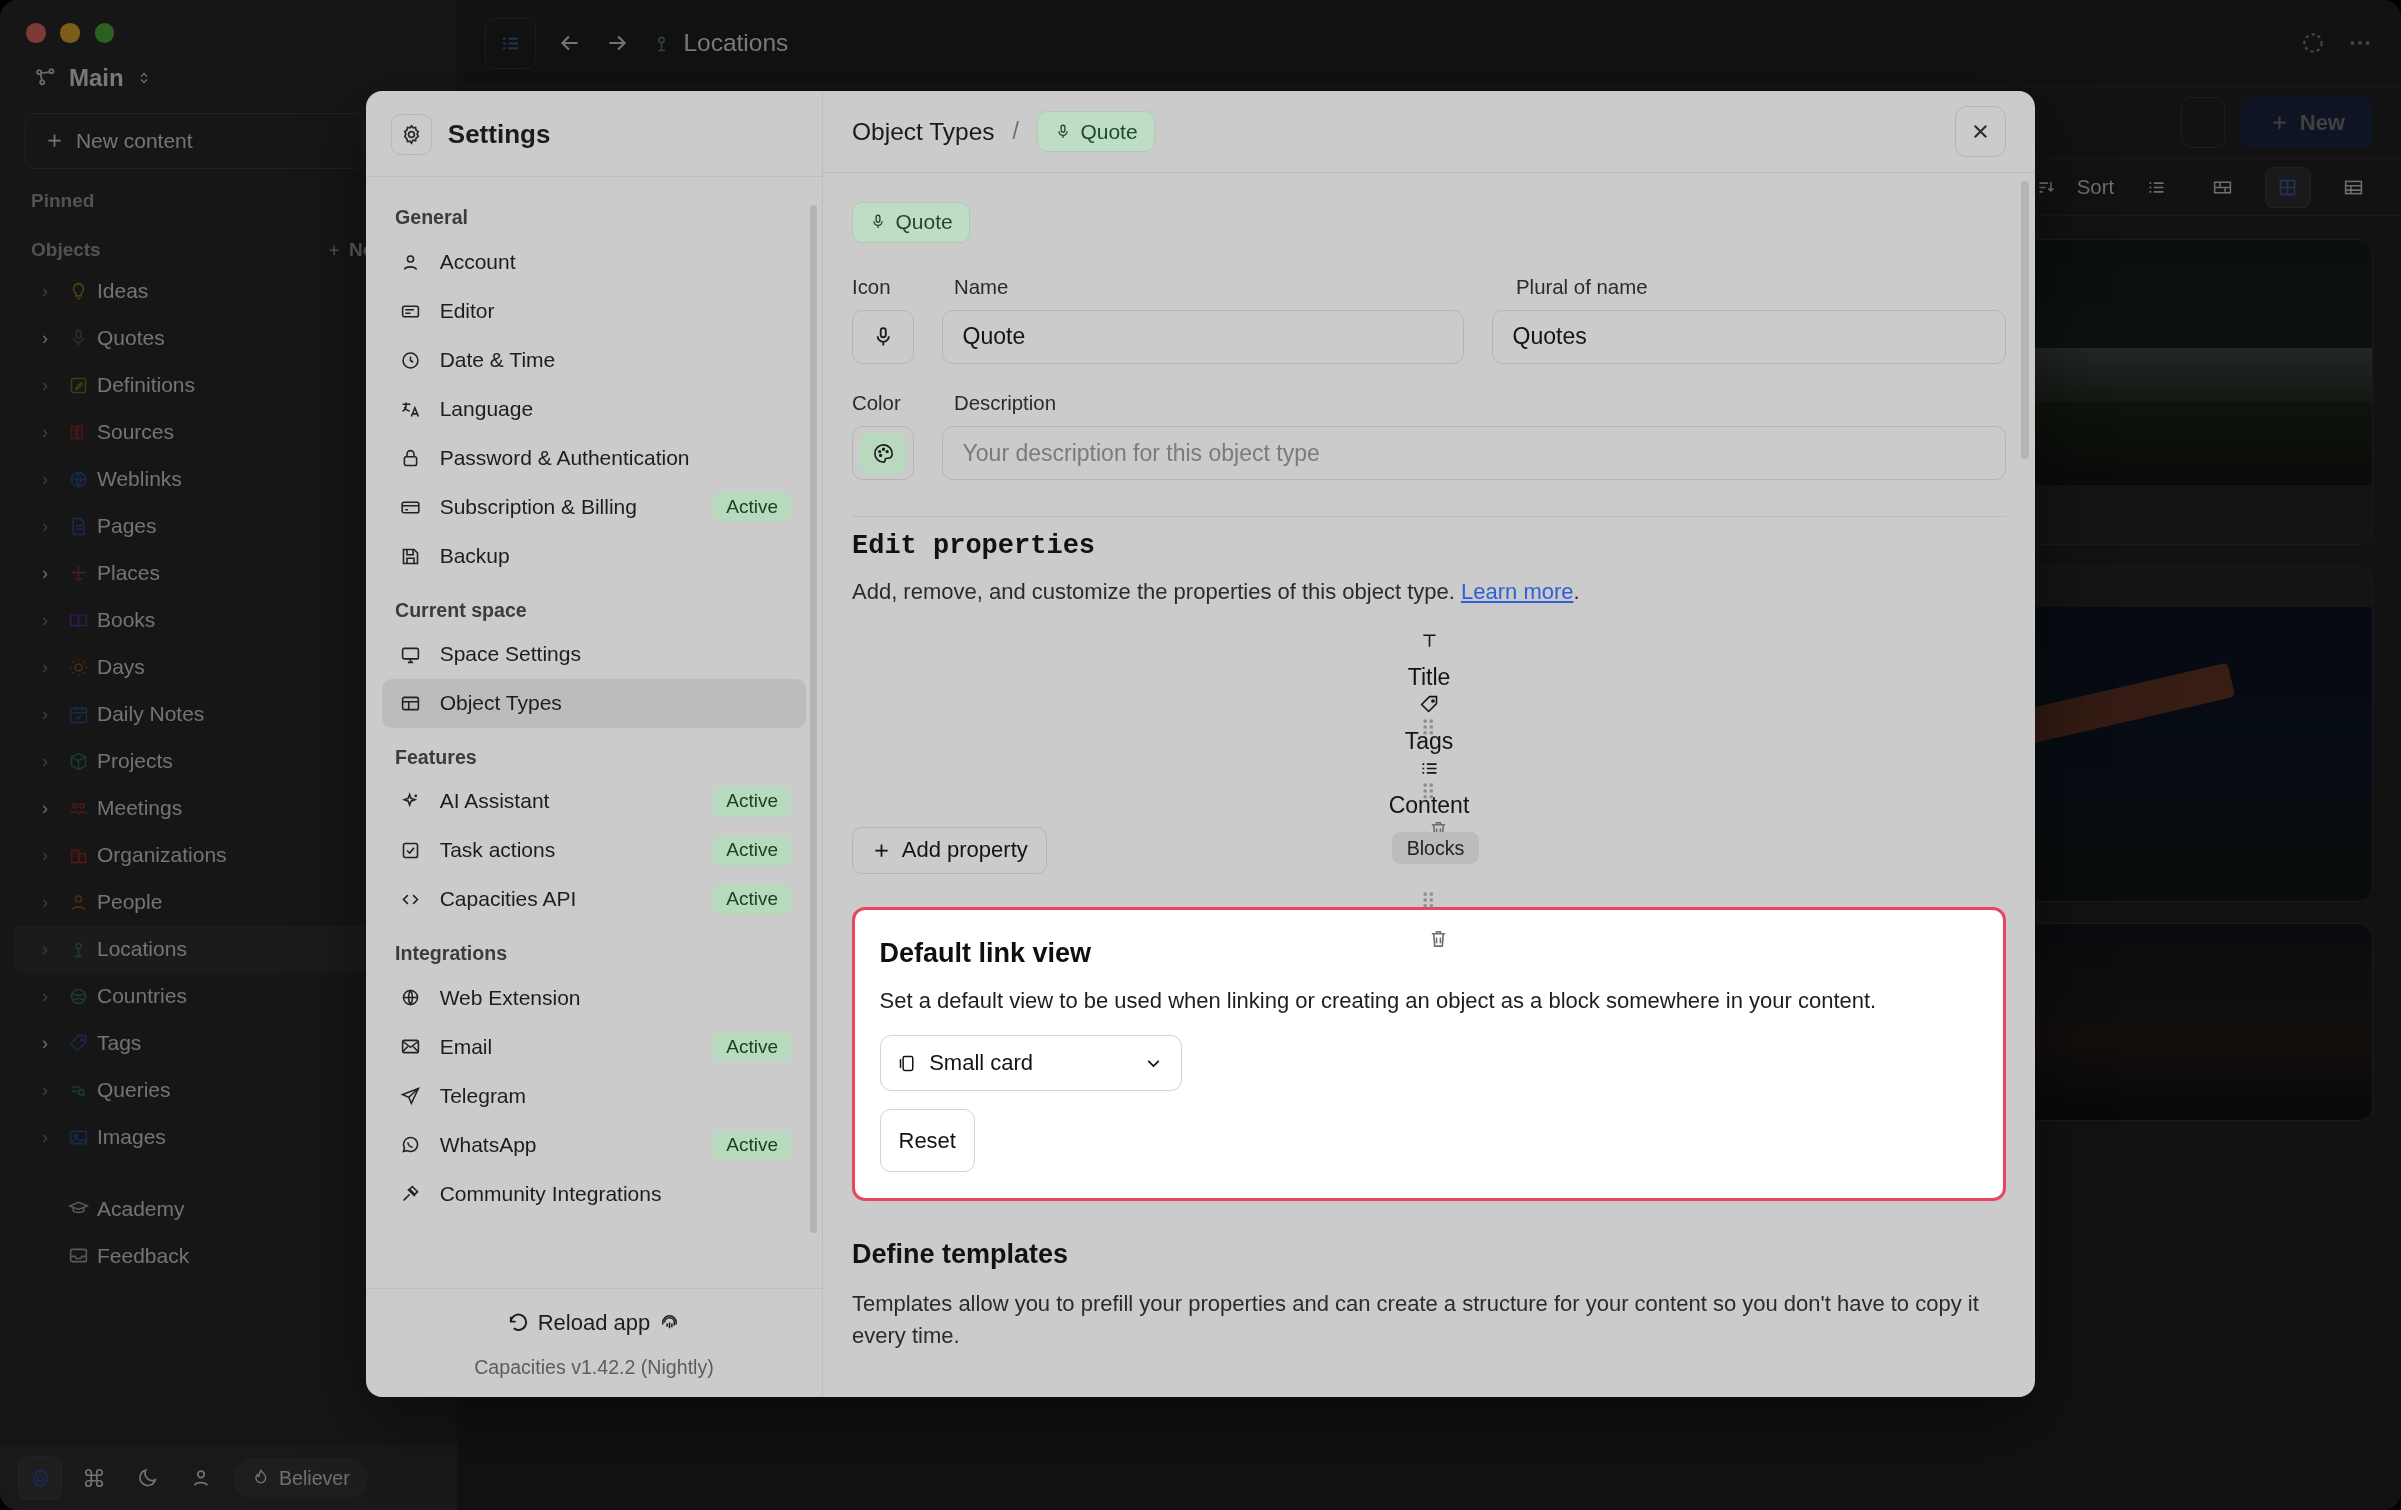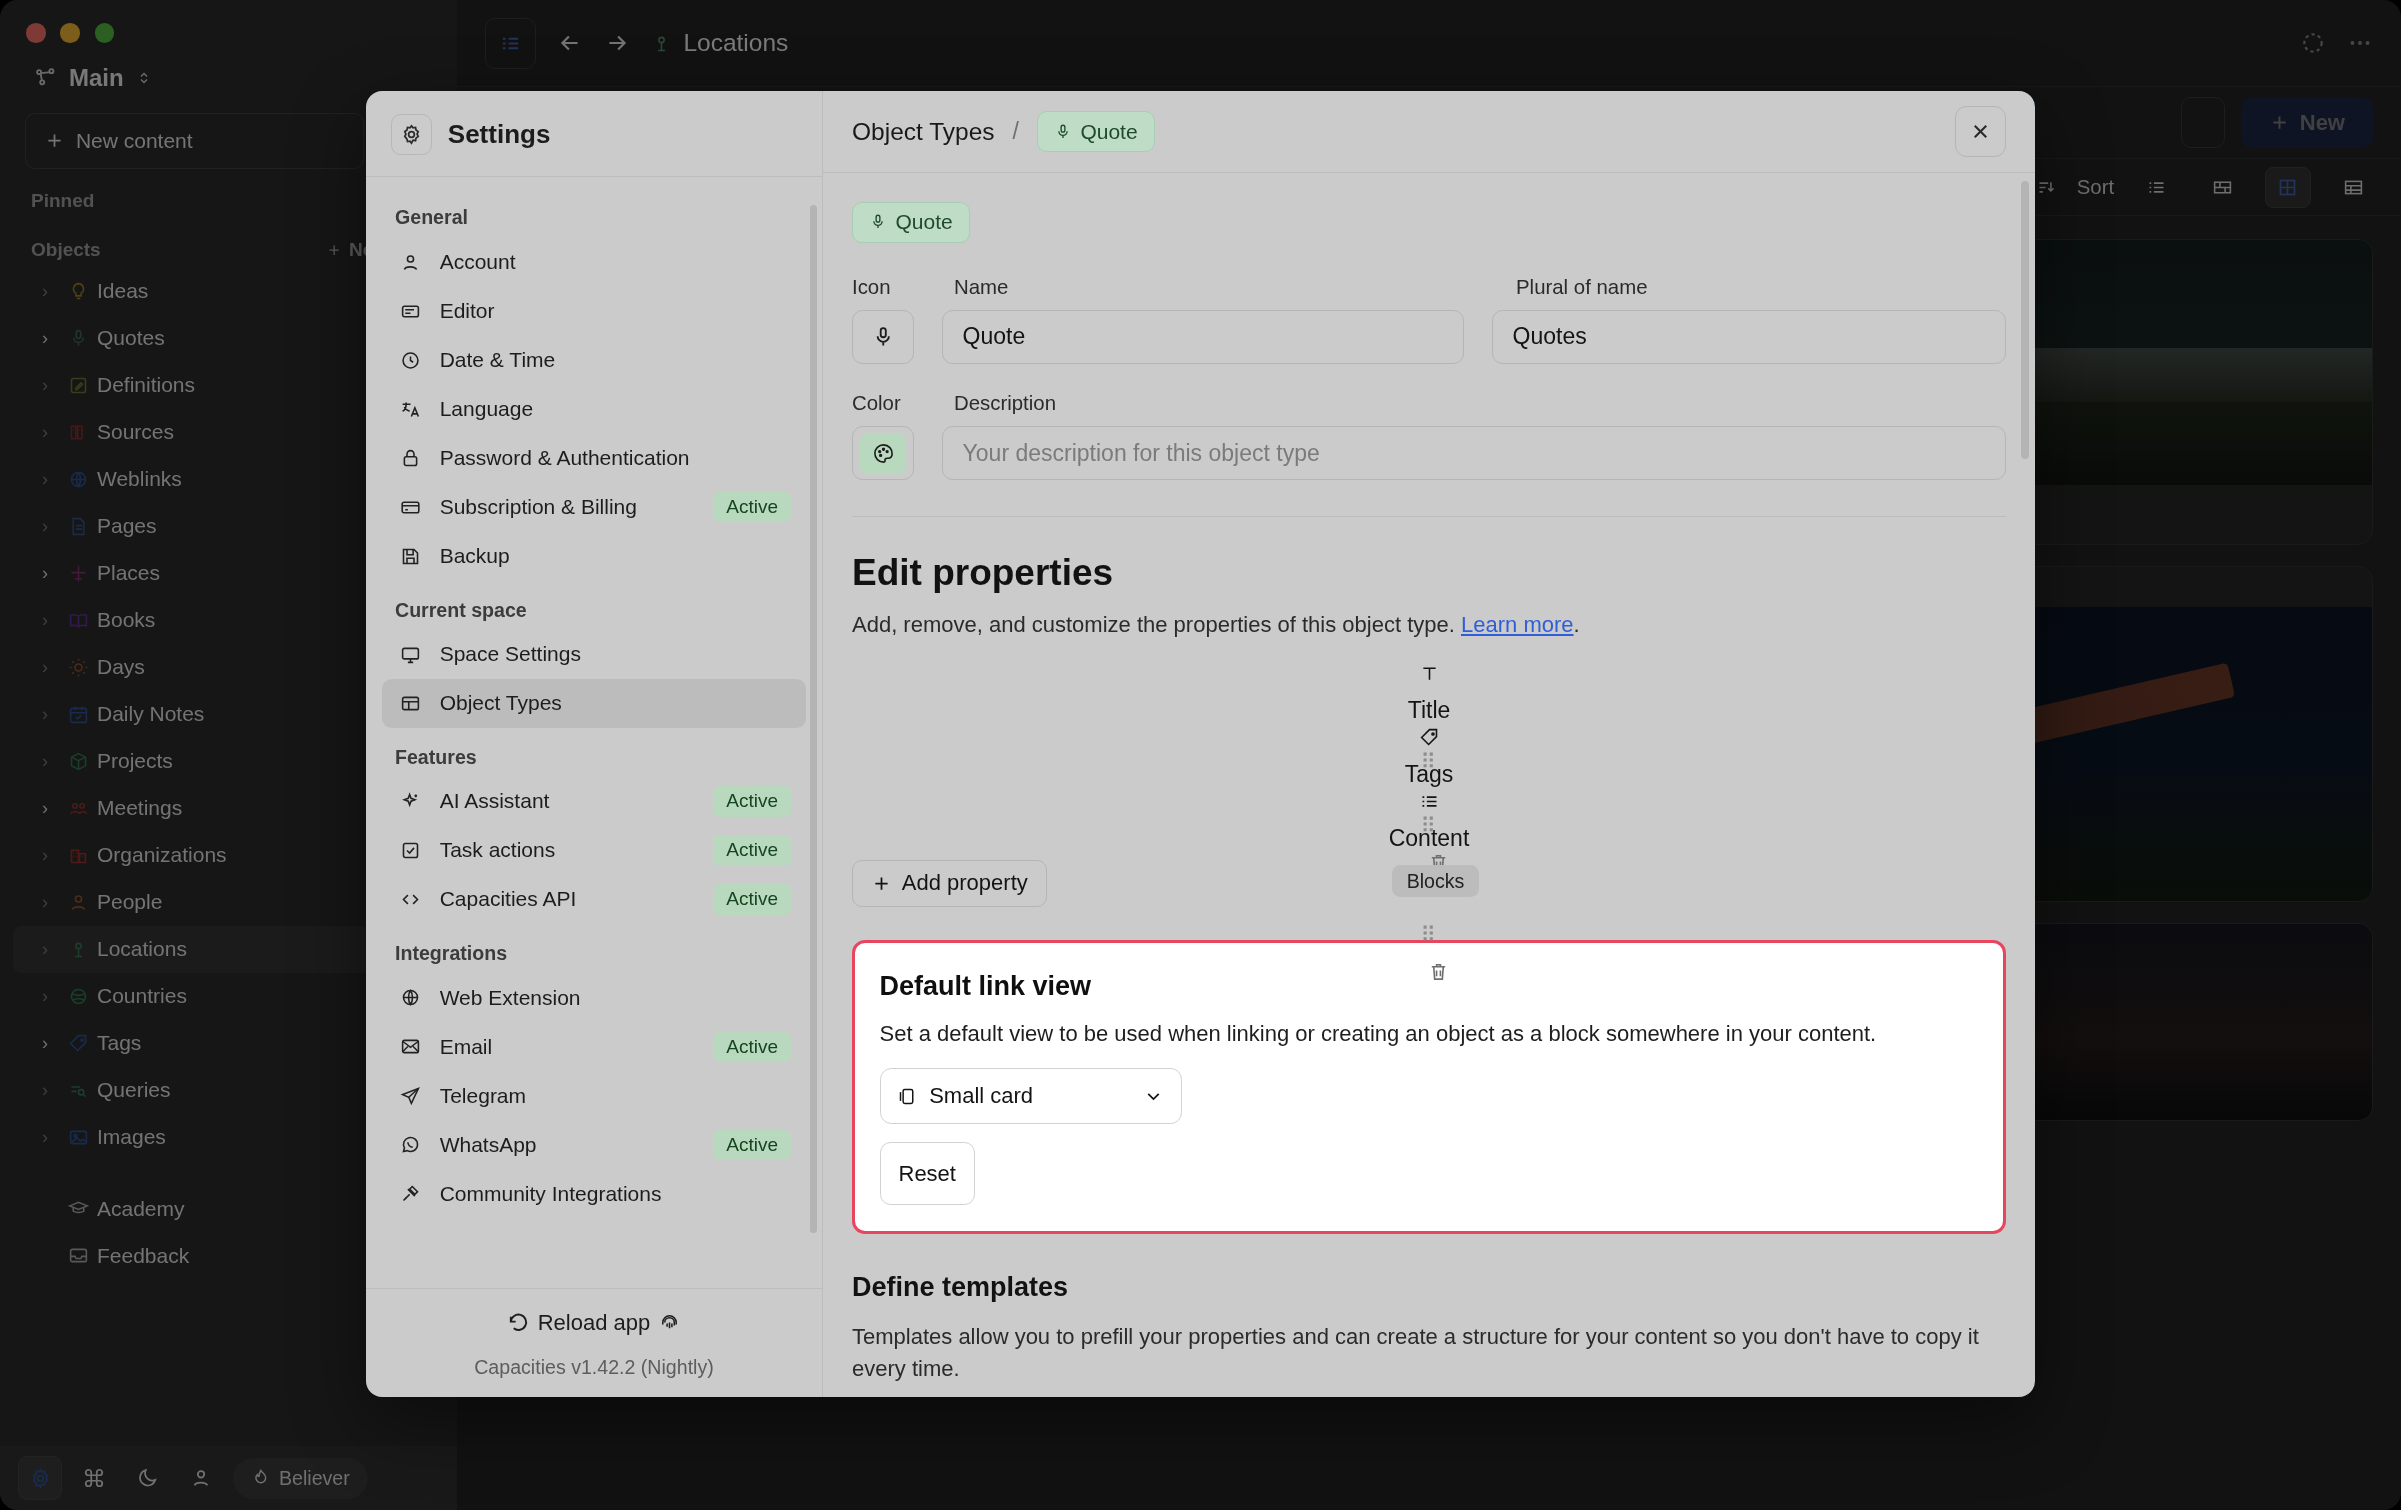--- a/index.html
+++ b/index.html
@@ -337,21 +337,21 @@
     border: 0.8px solid #b5b5b5; background: transparent;
     display: flex; align-items: center;
     padding: 0 19.6px; font-size: 23px; color: #141414;
   }
   .in-name { width: 522px; }
   .in-plural { flex: 1; }
   .in-desc { flex: 1; color: #7b7b7b; }
 
   .divider { height: 0.8px; background: #bdbdbd; margin: 36px 0 0 0; }
 
-  .sec-title { font-size: 37px; font-weight: 700; color: #121212; margin-top: 35px; }
+  .sec-title { font-size: 27px; font-weight: 700; color: #121212; margin-top: 14px; font-family: Liberation Mono, monospace; }
   .sec-sub { font-size: 22px; color: #2b2b2b; margin-top: 18px; }
   .link { color: #2f5fd8; text-decoration: underline; }
 
   .prop-row {
     display: flex; align-items: center; gap: 13px;
     height: 51px; margin-top: 13px;
     font-size: 23px; color: #141414; flex-direction: column;
   }
   .prop-row .pico { width: 28px; display: flex; align-items: center; justify-content: center; }
   .prop-row .pname { }

